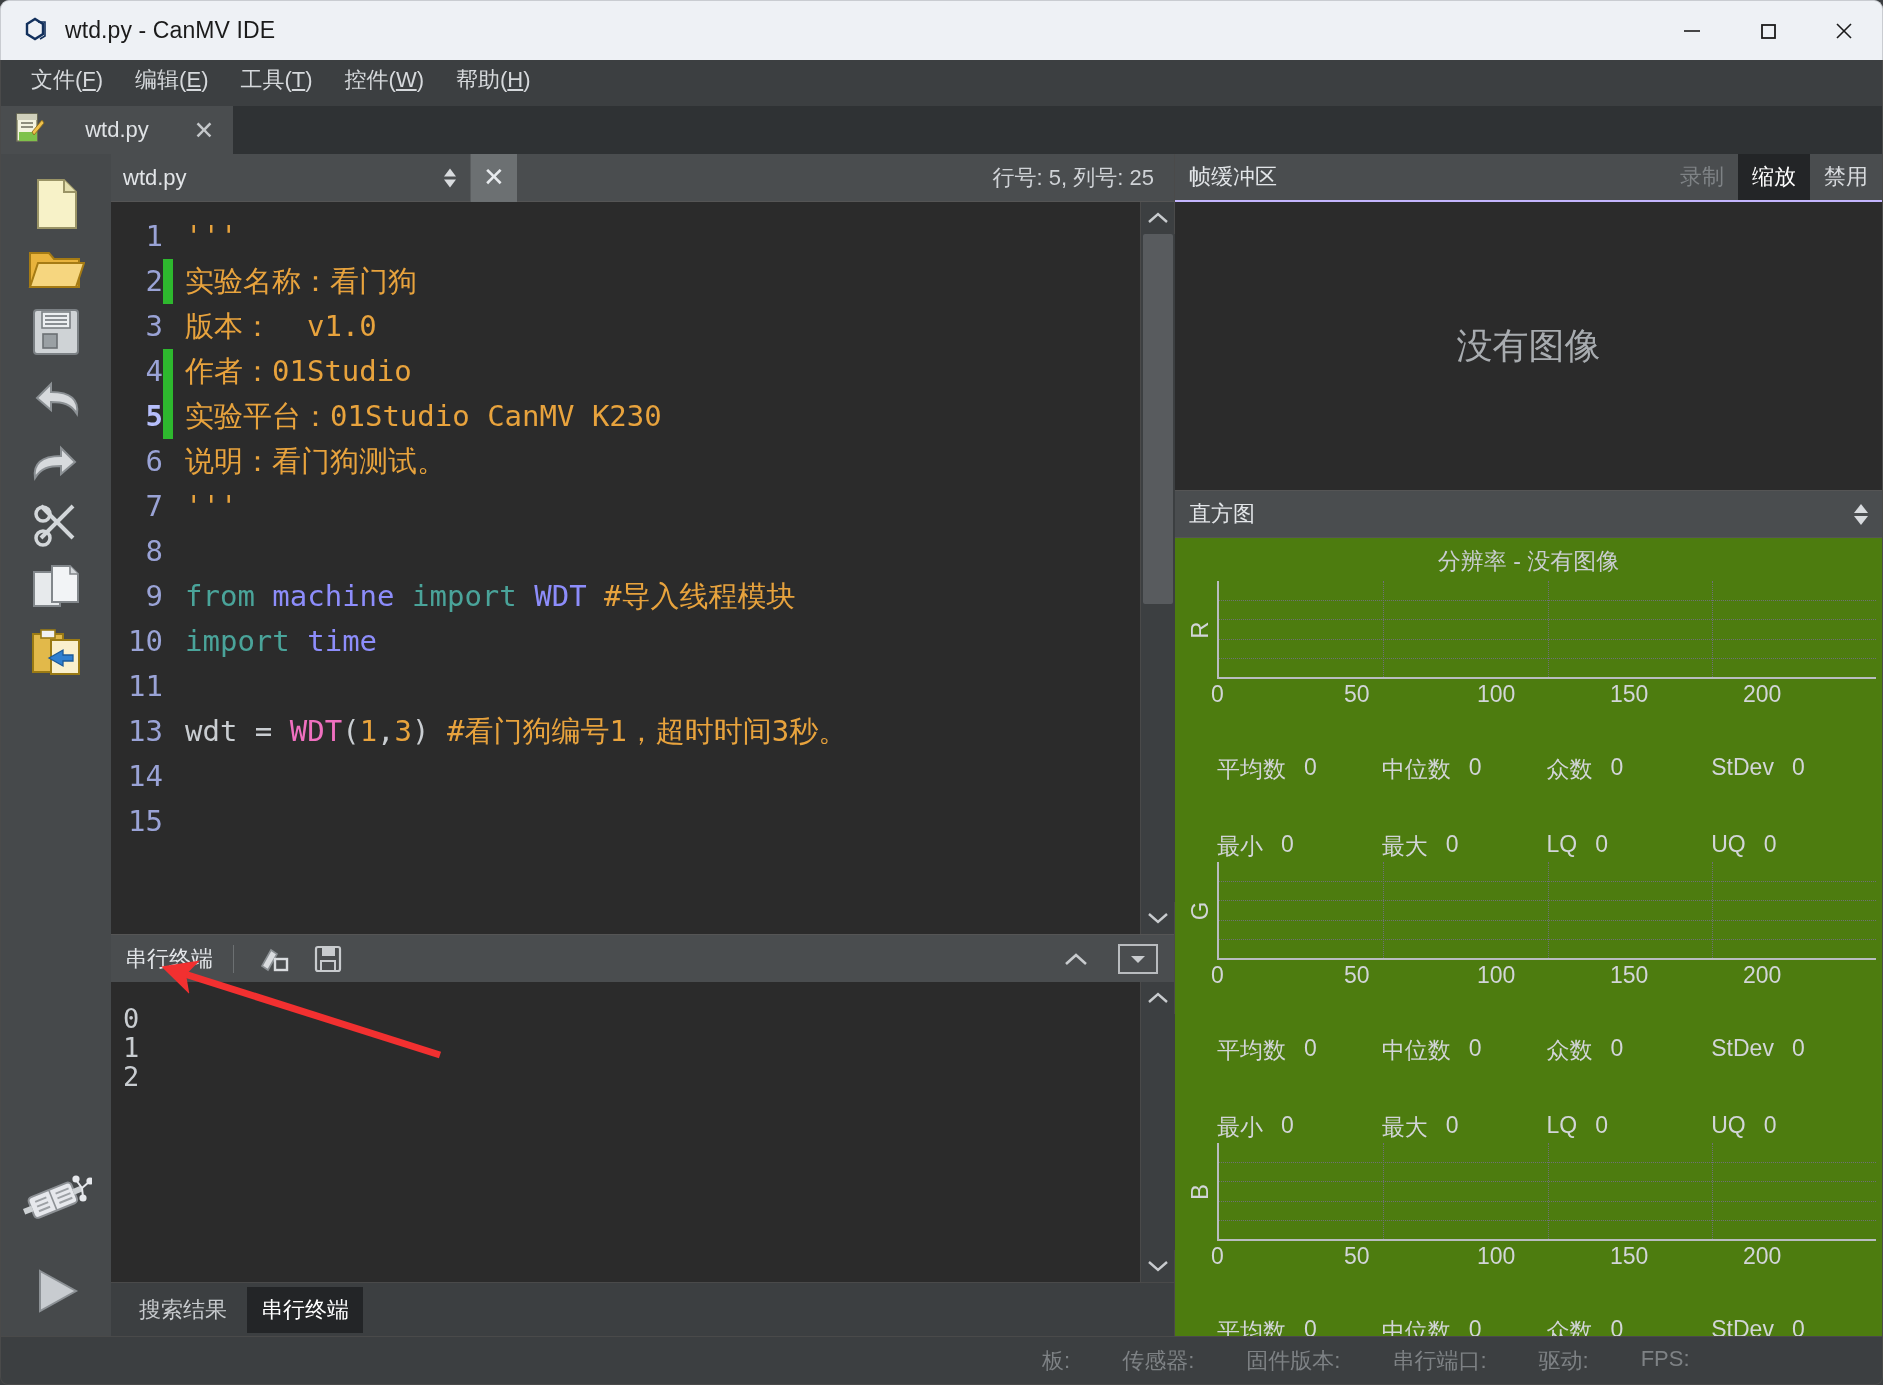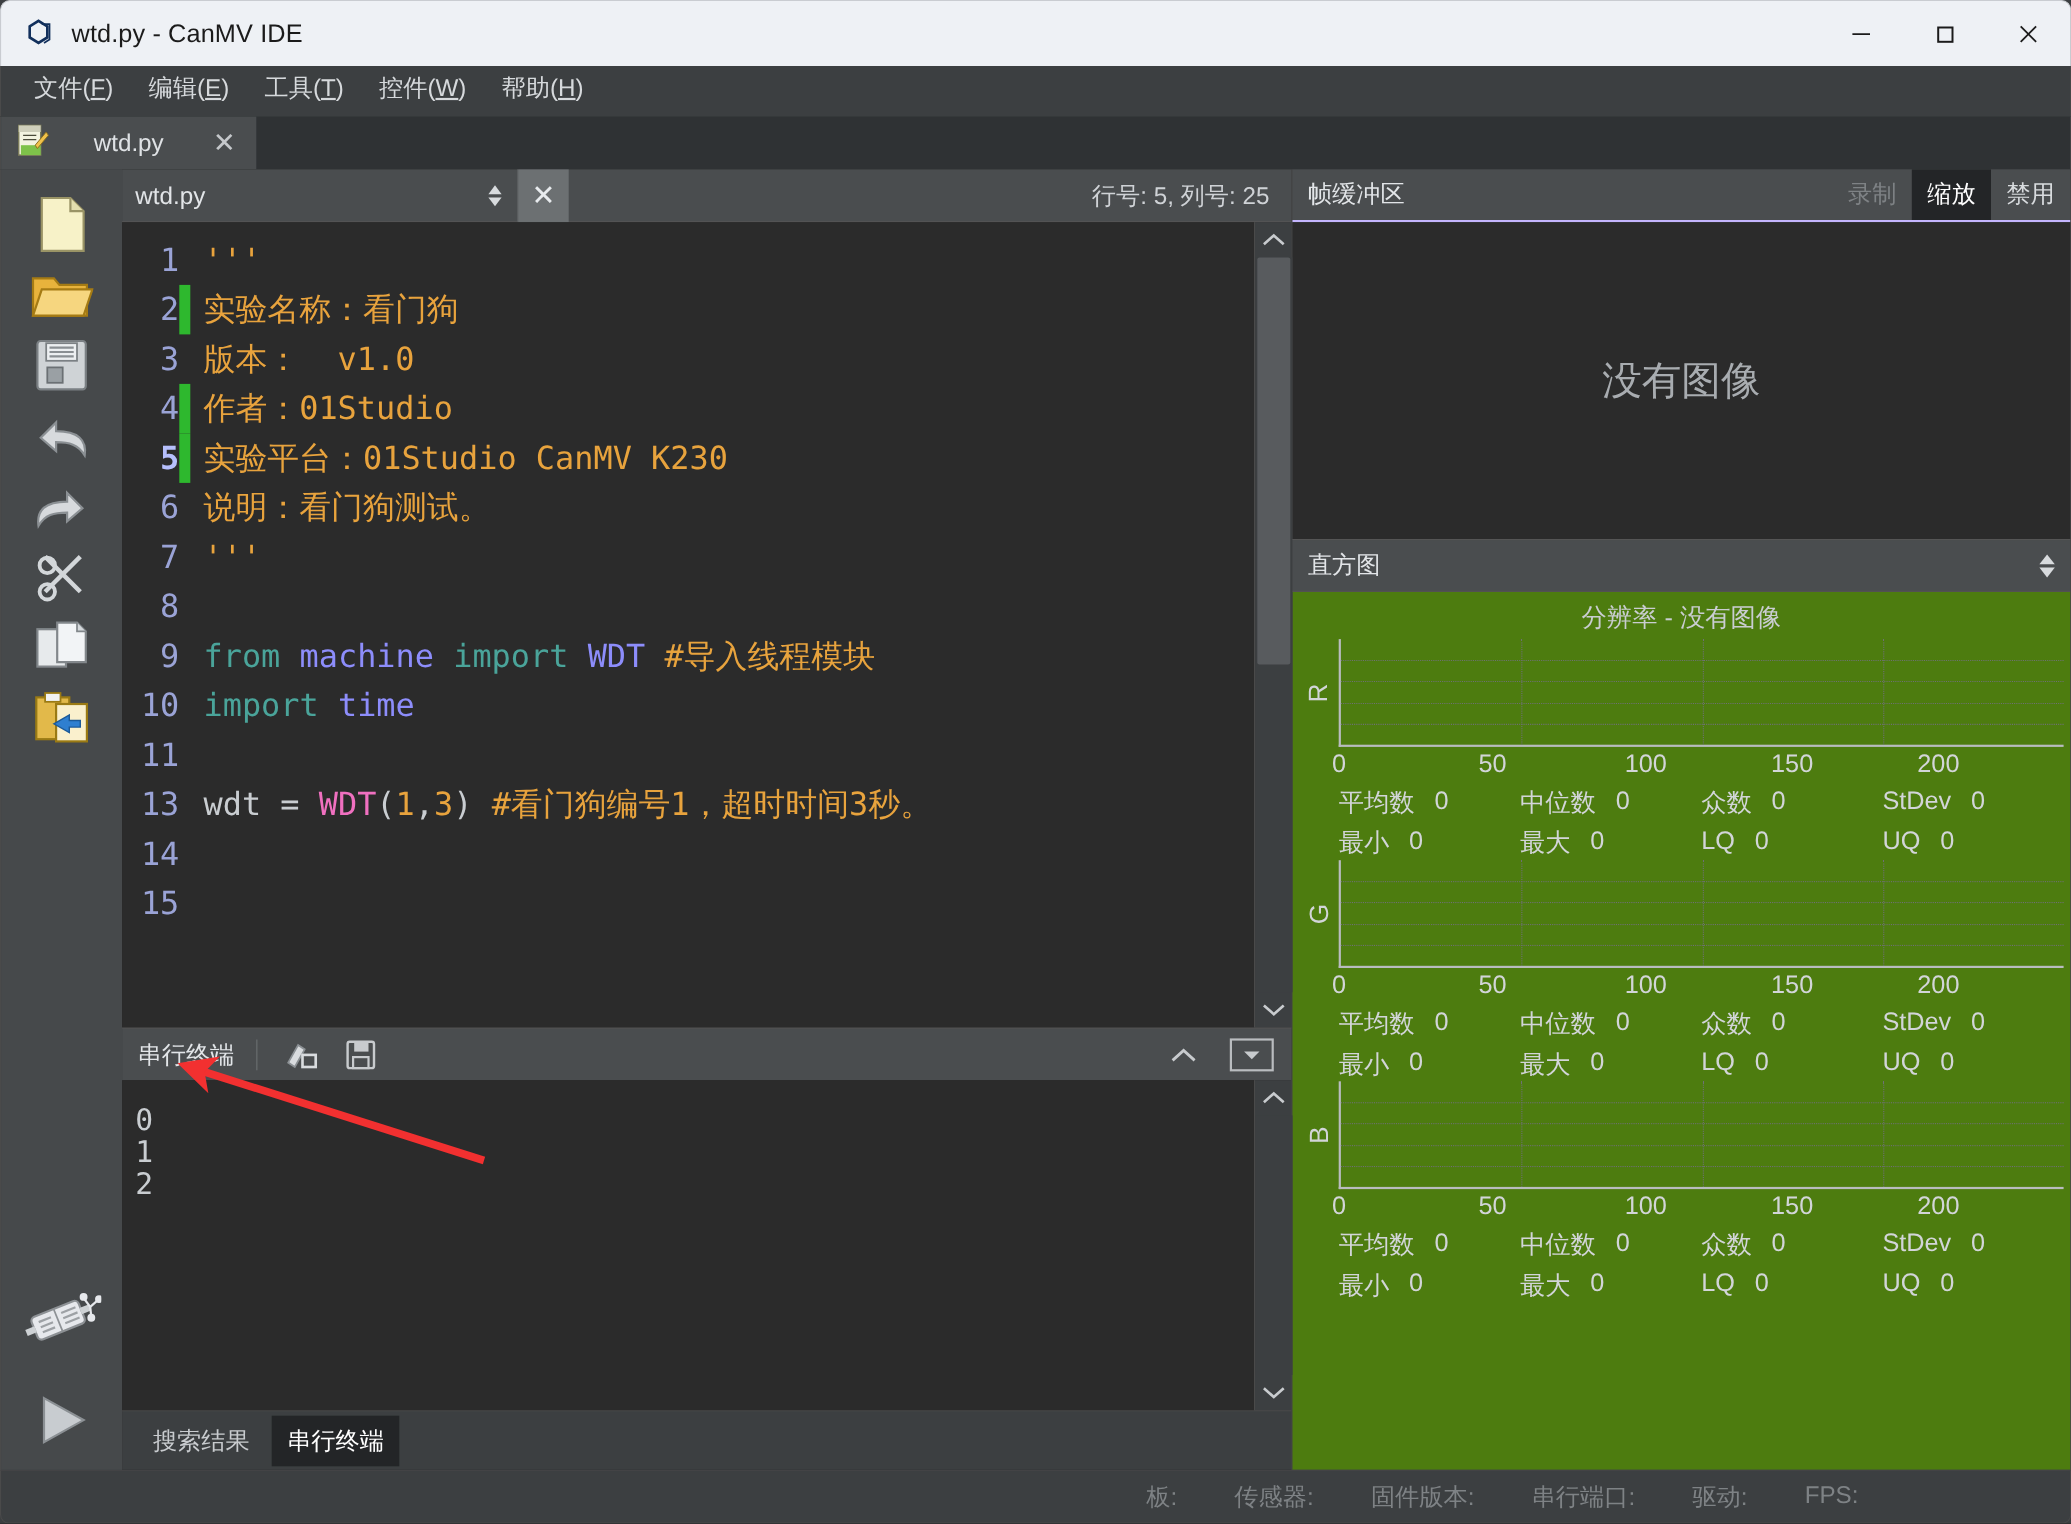--- a/index.html
+++ b/index.html
@@ -277,21 +277,21 @@
   .ticks {
     display: flex; padding-left: 42px; padding-right: 6px;
     font-size: 23px; color: #d2d5d8; margin-top: 2px;
   }
   .ticks span { flex: 1 1 0; text-align: left; }
   .ticks span:first-child { margin-left: -6px; }
   .statrow {
     display: flex; padding-left: 42px; padding-right: 6px;
     font-size: 23px; color: #d2d5d8; margin-top: 6px;
   }
-  .statcell { flex: 1 1 0; display: flex; gap: 18px; }
+  .statcell { flex: 1 1 0; display: flex; gap: 18px; margin-top: 40px; }
   .statcell .k { color: #d2d5d8; }
   .statcell .v { color: #d2d5d8; }
 
   
   .statusbar {
     height: 48px; flex: 0 0 48px; background: #3c3f41;
     display: flex; align-items: center;
     border-left: 1px solid #4a4a4a; border-right: 1px solid #4a4a4a;
     border-bottom: 1px solid #4a4a4a;
     border-bottom-left-radius: 8px; border-bottom-right-radius: 8px;

